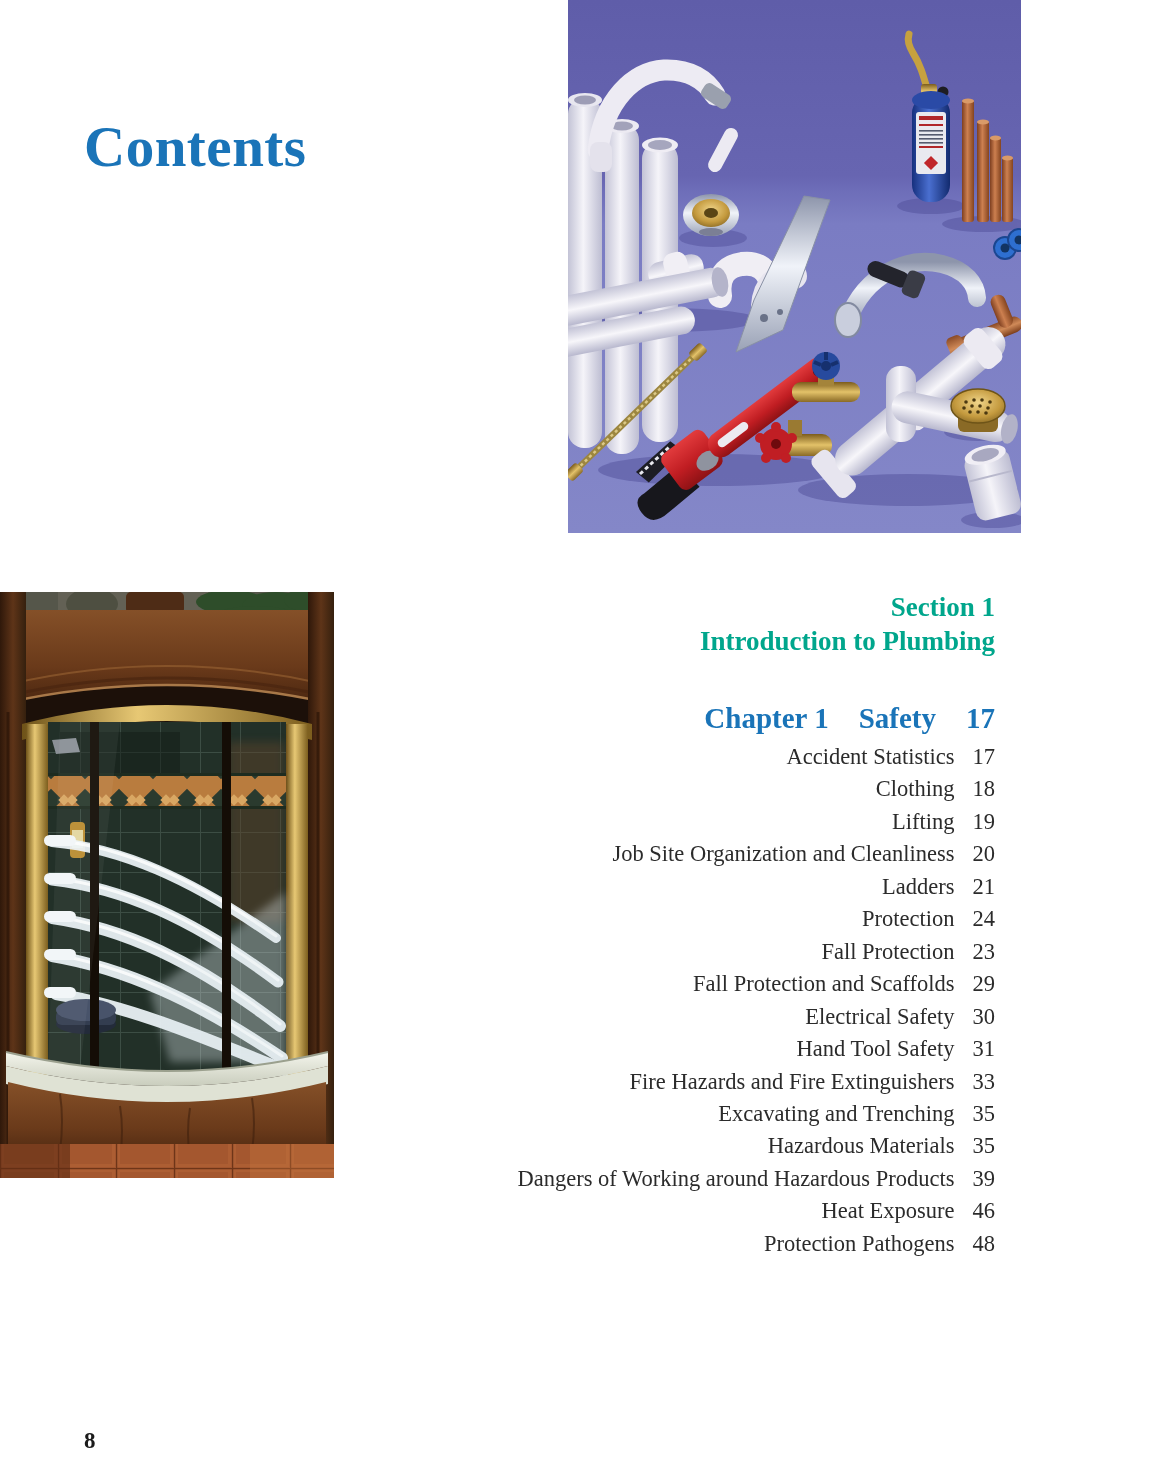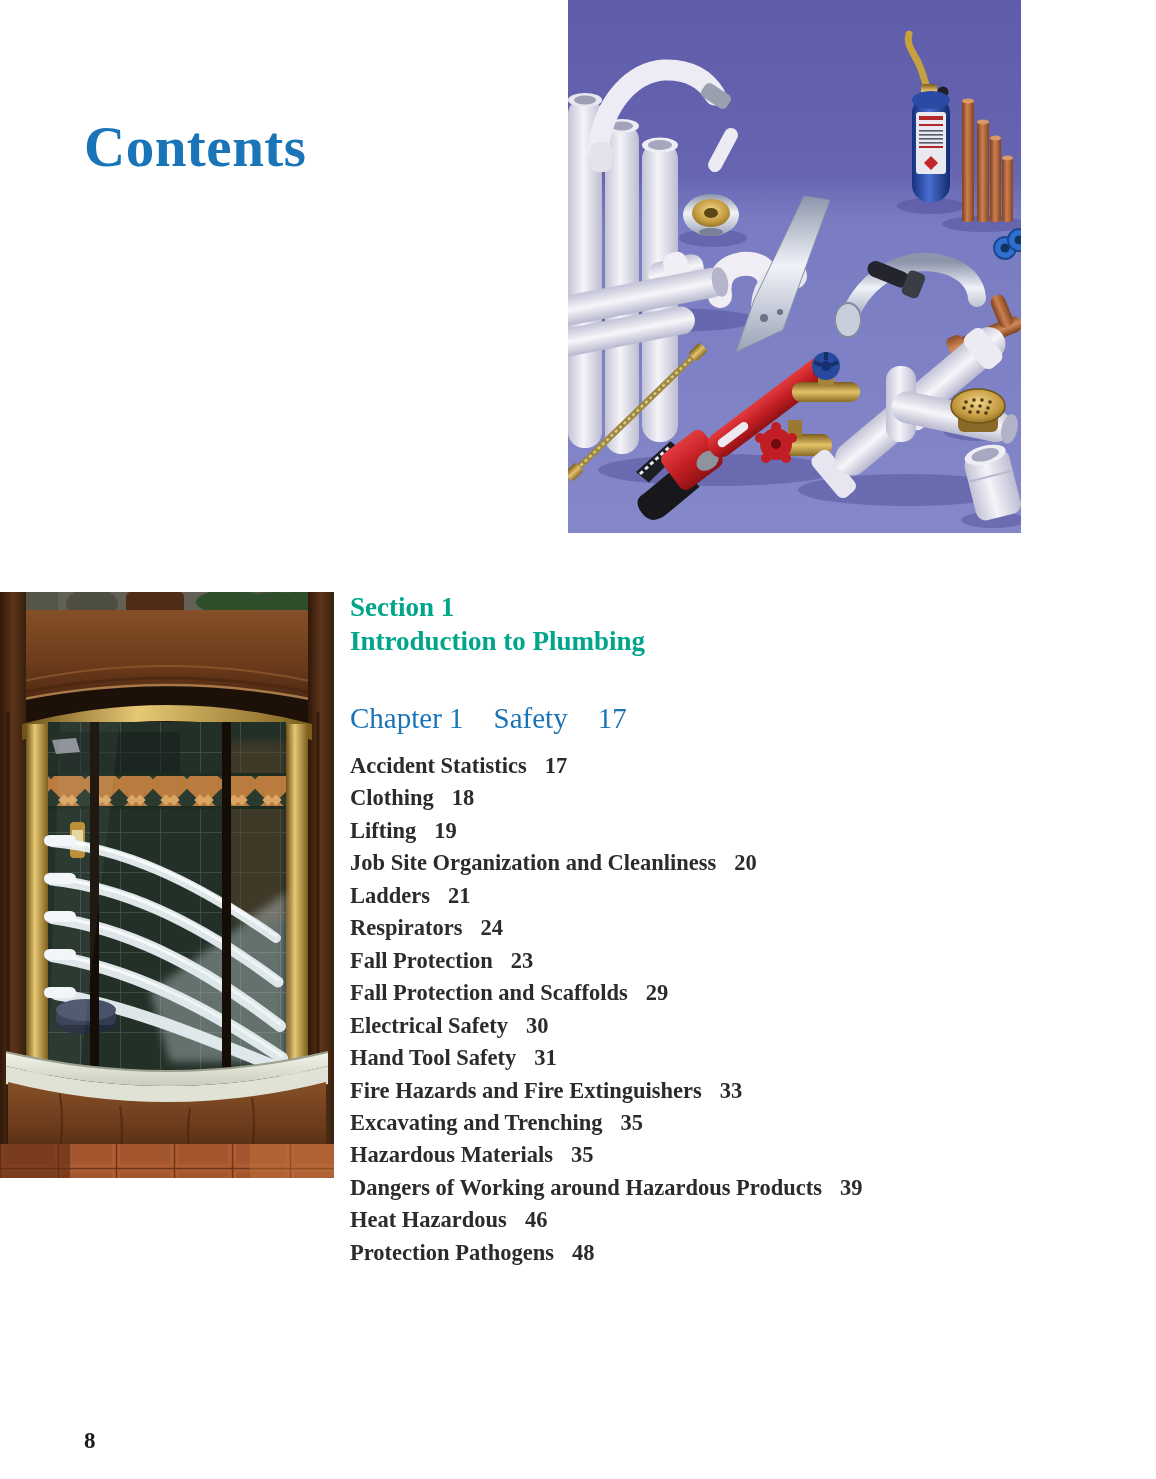--- a/index.html
+++ b/index.html
@@ -18,33 +18,33 @@
   }
   .contents-title{
     position:absolute;left:84px;top:116px;
     font-size:57px;font-weight:700;color:var(--blue);
     letter-spacing:.5px;line-height:1.1;
   }
   .photo{position:absolute;display:block;}
   .photo-tools{left:568px;top:0;width:453px;height:533px;}
   .photo-shower{left:0;top:592px;width:334px;height:586px;}
   .toc-col{
-    position:absolute;left:350px;top:590px;width:620px;
+    position:absolute;left:375px;top:590px;width:620px;text-align:right;
   }
   .section-heading{
     font-size:27px;font-weight:700;color:var(--teal);line-height:34px;
   }
   .chapter-heading{
     margin-top:42px;
-    font-size:29px;font-weight:400;color:var(--blue);line-height:36px;
+    font-size:29px;font-weight:700;color:var(--blue);line-height:36px;
   }
   .chapter-heading .gap{margin-left:30px;}
   ul.toc{
-    list-style:none;margin-top:14px;
-    font-size:22.5px;color:var(--body);font-weight:bold;
+    list-style:none;margin-top:5px;
+    font-size:22.5px;color:var(--body);
   }
   ul.toc li{line-height:32.45px;white-space:nowrap;}
   ul.toc .pg{margin-left:18px;}
   .page-number{
     position:absolute;left:84px;top:1428px;
     font-size:23px;font-weight:700;color:#1b1b1b;
   }
 </style>
 </head>
 <body>
@@ -446,28 +446,28 @@
     <div class="chapter-heading">
       <span>Chapter 1</span><span class="gap">Safety</span><span class="gap">17</span>
     </div>
 
     <ul class="toc">
       <li><span>Accident Statistics</span><span class="pg">17</span></li>
       <li><span>Clothing</span><span class="pg">18</span></li>
       <li><span>Lifting</span><span class="pg">19</span></li>
       <li><span>Job Site Organization and Cleanliness</span><span class="pg">20</span></li>
       <li><span>Ladders</span><span class="pg">21</span></li>
-      <li><span>Respirators</span><span class="pg">24</span></li>
+      <li><span>Protection</span><span class="pg">24</span></li>
       <li><span>Fall Protection</span><span class="pg">23</span></li>
       <li><span>Fall Protection and Scaffolds</span><span class="pg">29</span></li>
       <li><span>Electrical Safety</span><span class="pg">30</span></li>
       <li><span>Hand Tool Safety</span><span class="pg">31</span></li>
       <li><span>Fire Hazards and Fire Extinguishers</span><span class="pg">33</span></li>
       <li><span>Excavating and Trenching</span><span class="pg">35</span></li>
       <li><span>Hazardous Materials</span><span class="pg">35</span></li>
       <li><span>Dangers of Working around Hazardous Products</span><span class="pg">39</span></li>
-      <li><span>Heat Hazardous</span><span class="pg">46</span></li>
+      <li><span>Heat Exposure</span><span class="pg">46</span></li>
       <li><span>Protection Pathogens</span><span class="pg">48</span></li>
     </ul>
   </div>
 
   <div class="page-number">8</div>
 </div>
 
 </body></html>

